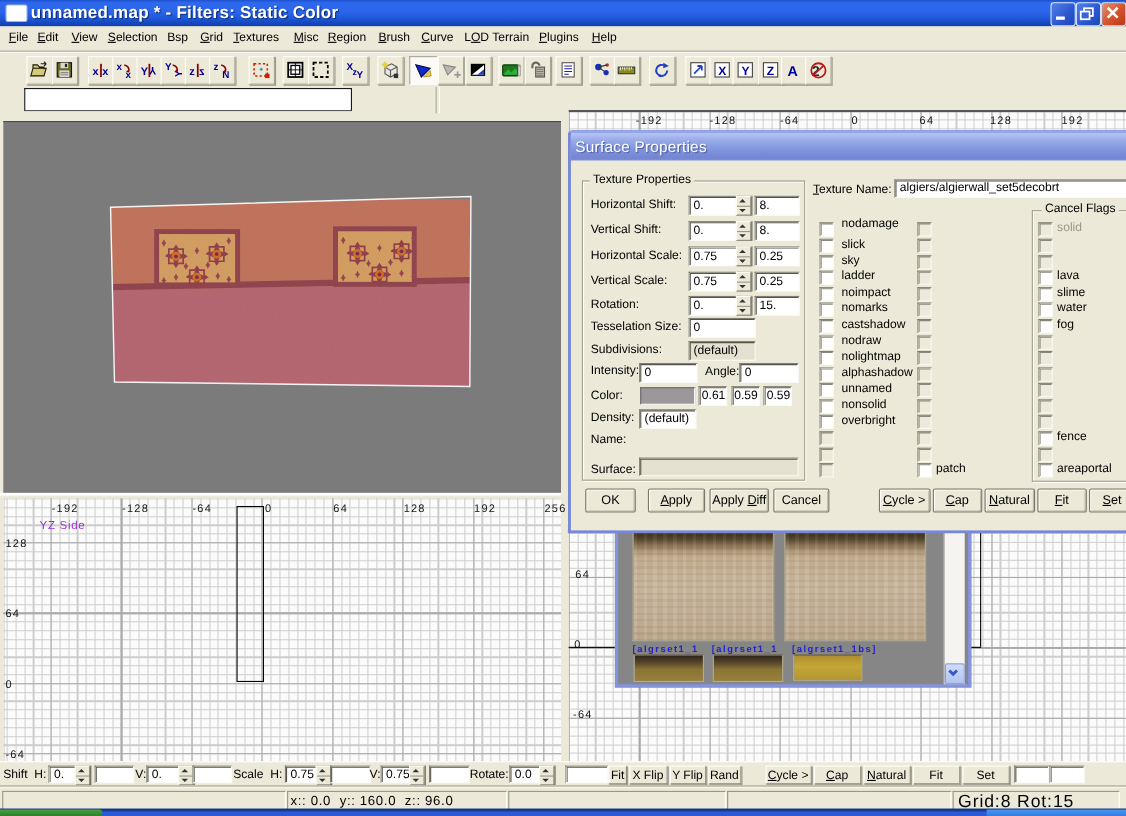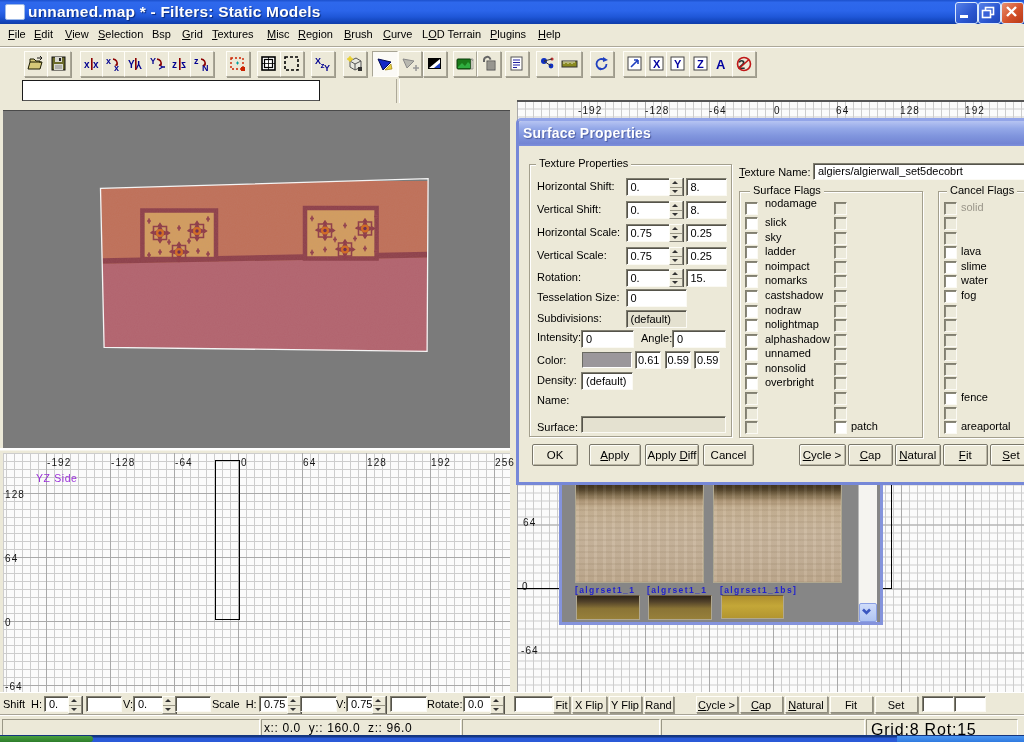--- a/index.html
+++ b/index.html
@@ -50,21 +50,21 @@
 #texwin{left:559px;top:458px;width:318px;height:161px;background:#868686;border:3px solid #8493dc;}
 #texwin .scroll{position:absolute;left:296px;top:0px;width:18px;height:161px;background:#f5f4f0;border-left:1px solid #b8b8b8;}
 #texwin .sbtn{position:absolute;left:296.5px;top:142px;width:16px;height:17px;background:linear-gradient(#cfdcfa,#b0c4f2);border:1px solid #8ba0e4;border-radius:2px;}
 .thumb{position:absolute;border:1px solid #b0a890;border-top-color:#6a5a42;}
 .tlabel{position:absolute;color:#2222cc;font-size:8.5px;font-weight:bold;letter-spacing:1.5px;white-space:nowrap;}
 
 #dlg{left:516px;top:118px;width:513px;height:361px;background:#ece9d8;
  border-left:3px solid #7688d8;border-right:0;border-bottom:3px solid #7688d8;border-top:3px solid #93a5e8;border-radius:5px 0 0 0;}
 #dlgtitle{left:0px;top:0px;width:510px;height:25px;border-radius:3px 0 0 0;
  background:linear-gradient(to bottom,#b6c4f2 0%,#94a8e8 30%,#8095dd 60%,#7385d4 90%,#7d8fdc 100%);}
-#dlgtitle span{position:absolute;left:4px;top:4px;color:#fff;font-weight:bold;font-size:14px;text-shadow:1px 1px 1px #4a5aa0;letter-spacing:0.2px;}
+#dlgtitle span{position:absolute;left:4px;top:4px;color:#fff;font-weight:normal;font-size:14px;text-shadow:1px 1px 1px #4a5aa0;letter-spacing:0.2px;}
 .gb{position:absolute;border:1px solid #a39f8d;box-shadow:1px 1px 0 #fff,1px 1px 0 #fff inset;}
 .gbl{position:absolute;top:-8px;background:#ece9d8;padding:0 3px;}
 .lbl{position:absolute;white-space:nowrap;}
 .ed{position:absolute;background:#fff;border:1px solid;border-color:#807e70 #fbfaf4 #fbfaf4 #807e70;box-shadow:inset 1px 1px 0 #55534a;font-size:11px;line-height:16px;padding-left:4px;white-space:nowrap;overflow:hidden;}
 .edg{background:#e4e1d0;}
 .spin{position:absolute;width:12px;background:#ece9d8;border:1px solid;border-color:#fdfdf6 #8a887c #8a887c #fdfdf6;box-shadow:1px 0 0 #55534a;}
 .spin:before,.spin:after{content:"";position:absolute;left:2px;border:3px solid transparent;}
 .spin:before{top:2px;border-bottom-color:#333;border-top-width:0;}
 .spin:after{bottom:2px;border-top-color:#333;border-bottom-width:0;}
 .spin i{position:absolute;left:0;top:50%;width:100%;height:0;border-top:1px solid #9a9786;}
@@ -80,21 +80,21 @@
 .seg{position:absolute;top:4px;height:15px;border:1px solid;border-color:#9a9786 #fff #fff #9a9786;}
 
 #task{left:0;top:735px;width:1024px;height:7px;background:linear-gradient(#13357e 0 20%,#2a5ad8 50%,#2a5ad8);}
 #taskstart{left:0;top:735.5px;width:93px;height:6.5px;background:linear-gradient(#49a03f,#2d7d2b);border-radius:0 3px 3px 0;}
 #tasktray{left:897px;top:735.5px;width:127px;height:6.5px;background:linear-gradient(#4c96f0,#2f7ae0);}
 </style></head>
 <body>
 
 <div class="abs" id="titlebar">
  <div class="abs ticon"></div>
- <div class="abs ttext">unnamed.map * - Filters: Static Models</div>
+ <div class="abs ttext">unnamed.map * - Filters: Static Color</div>
  <div class="abs capbtn" id="btnmin"><svg width="19" height="18">
         <rect x="4" y="12" width="8" height="3" fill="#fff"></rect>
       </svg></div>
  <div class="abs capbtn" id="btnmax"><svg width="19" height="18">
         <rect x="6.5" y="4.5" width="8" height="7" fill="none" stroke="#fff" stroke-width="1.6"></rect>
         <rect x="3.5" y="7.5" width="8" height="7" fill="#3a62d8" stroke="#fff" stroke-width="1.6"></rect>
       </svg></div>
  <div class="abs capbtn" id="btncls"><svg width="19" height="18">
         <path d="M5 4 L14 13 M14 4 L5 13" stroke="#fff" stroke-width="2.4"></path>
       </svg></div>
@@ -479,23 +479,20 @@
 <div class="ed" style="left:116px;top:230px;width:22px;height:16px;padding-left:2px">0.61</div>
 <div class="ed" style="left:145.5px;top:230px;width:22px;height:16px;padding-left:2px">0.59</div>
 <div class="ed" style="left:175px;top:230px;width:22px;height:16px;padding-left:2px">0.59</div>
 <span class="lbl" style="left:18px;top:253px">Density:</span>
 <div class="ed" style="left:62px;top:251px;width:46px;height:16px">(default)</div>
 <span class="lbl" style="left:18px;top:273px">Name:</span>
 <span class="lbl" style="left:18px;top:299.5px">Surface:</span>
 <div class="ed edg" style="left:62px;top:295px;width:139px;height:15px"></div>
 <span class="lbl" style="left:220px;top:45px"><u>T</u>exture Name:</span>
 <div class="ed" style="left:294px;top:42px;width:216px;height:15px;line-height:15px">algiers/algierwall_set5decobrt</div>
-<div class="gb" style="left:220px;top:70px;width:182px;height:245px">
-      <span class="gbl" style="left:10px">Surface Flags</span>
-    </div>
 <div class="cb" style="left:226px;top:81.4px"></div>
 <span class="lbl" style="left:246px;top:76px">nodamage</span>
 <div class="cb cbg" style="left:315px;top:81.4px"></div>
 <div class="cb" style="left:226px;top:96.0px"></div>
 <span class="lbl" style="left:246px;top:95.0px">slick</span>
 <div class="cb cbg" style="left:315px;top:96.0px"></div>
 <div class="cb" style="left:226px;top:110.6px"></div>
 <span class="lbl" style="left:246px;top:109.6px">sky</span>
 <div class="cb cbg" style="left:315px;top:110.6px"></div>
 <div class="cb" style="left:226px;top:125.1px"></div>

